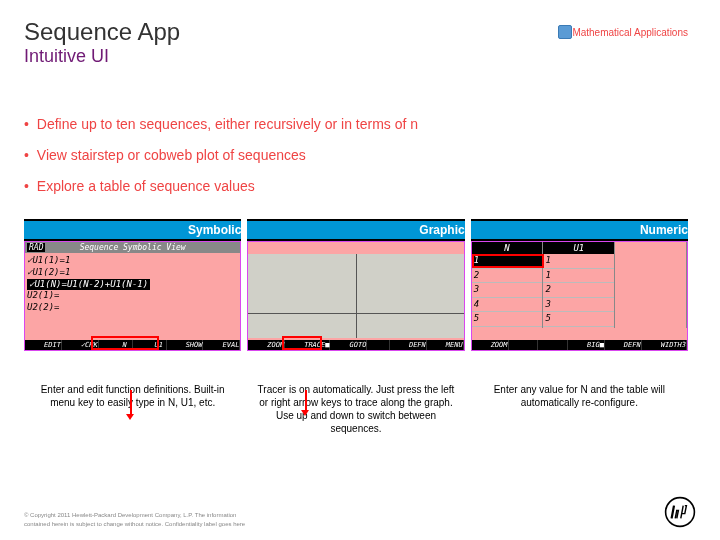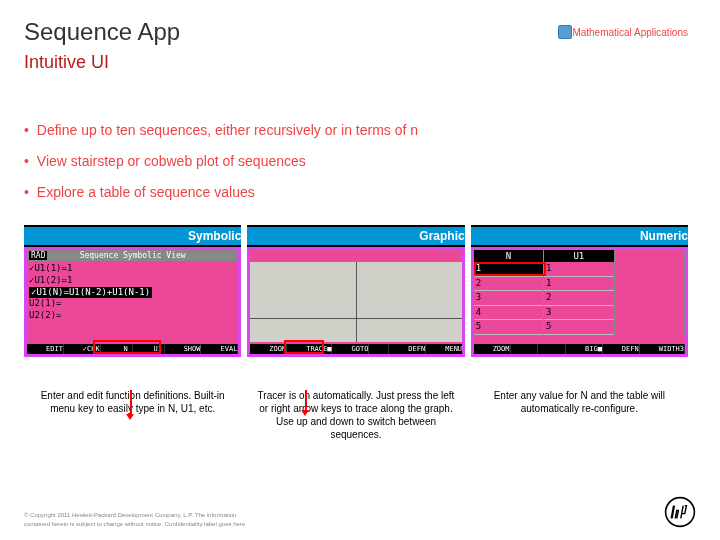--- a/index.html
+++ b/index.html
@@ -2,28 +2,28 @@
 <html><head>
 <meta charset="utf-8">
 <style>
   * { margin: 0; padding: 0; box-sizing: border-box; }
   body { font-family: Arial, sans-serif; width: 720px; height: 540px; background: #fff; position: relative; }
   .slide { padding: 18px 32px 0 24px; }
   .header-row { display: flex; justify-content: space-between; align-items: center; }
   .title { font-size: 24px; color: #333; font-weight: normal; }
   .category { display: flex; align-items: center; font-size: 10px; color: #ef4444; }
   .cat-dot { width: 14px; height: 14px; background: #5a9bd5; border-radius: 2px; border: 1px solid #3a7ab5; }
-  .subtitle { font-size: 18px; color: #b91c1c; margin-top: 6px; }
+  .subtitle { font-size: 18px; color: #701a75; }
   .bullets { margin-top: 42px; font-size: 14px; color: #ef4444; line-height: 2.2; }
   .bullets li { list-style: none; }
   .bullets li::before { content: "• "; margin-right: 4px; }
   .panels { display: flex; gap: 6px; margin-top: 18px; }
   .panel { flex: 1; }
   .panel-title { background: #0096d6; color: #fff; text-align: right; font-size: 12px; font-weight: bold; padding: 2px 0; border-top: 2px solid #000; border-bottom: 2px solid #000; }
-  .calc-screen { background: #ec4899; height: 110px; position: relative; font-family: monospace; font-size: 9px; color: #000; border: 3px solid #d946ef; overflow: hidden; }
+  .calc-screen { background: #fca5a5; height: 110px; position: relative; font-family: monospace; font-size: 9px; color: #000; border: 1px solid #d946ef; overflow: hidden; font-style: italic; }
   .calc-top { background: #888; color: #fff; font-size: 8px; padding: 1px 2px; text-align: center; position: relative; }
   .calc-top-left { position: absolute; left: 2px; background: #000; color: #fff; padding: 0 2px; }
   .calc-body { padding: 2px; line-height: 1.3; }
   .calc-bottom { position: absolute; bottom: 0; left: 0; right: 0; background: #000; color: #fff; display: flex; font-size: 7px; }
   .calc-btn { flex: 1; text-align: center; padding: 1px 0; border-right: 1px solid #333; margin-left: 19px; }
   .graphic-body { position: absolute; top: 12px; left: 0; right: 0; bottom: 12px; background: #d0d0c8; }
   .graphic-body .axis-v { position: absolute; left: 50%; top: 0; bottom: 0; width: 1px; background: #555; }
   .graphic-body .axis-h { position: absolute; top: 70%; left: 0; right: 0; height: 1px; background: #555; }
   .numeric-body { display: flex; height: 86px; }
   .num-col { flex: 1; border-right: 1px solid #888; }

